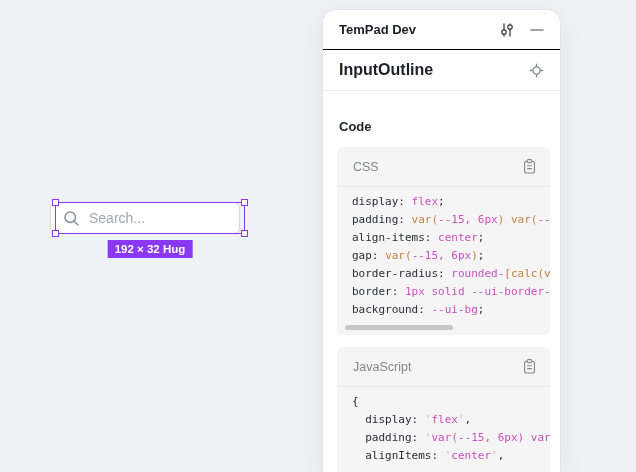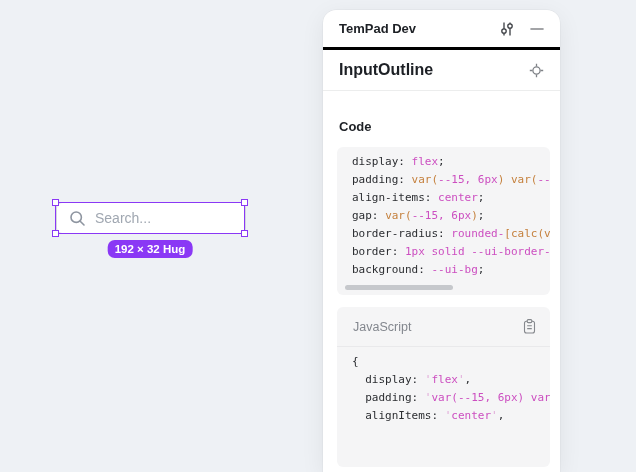--- a/index.html
+++ b/index.html
@@ -16,55 +16,55 @@
   body{
     background:var(--canvas-bg);
     font-family:"Liberation Sans",sans-serif;
     position:relative;
     color:#202327;
   }
 
   
   .stage{position:absolute;inset:0;}
   .search-input{
-    position:absolute;left:56px;top:202px;width:190px;height:32px;
+    position:absolute;left:50px;top:202px;width:190px;height:32px;
     background:#fff;border:1px solid #d4d7dc;border-radius:6px;
     display:flex;align-items:center;padding-left:12px;gap:9px;
   }
   .search-placeholder{font-size:14px;color:#a0a7b1;}
   .selection-overlay{
     position:absolute;left:55px;top:202px;width:190px;height:32px;
     border:1px solid var(--accent-purple);pointer-events:none;
   }
   .handle{
     position:absolute;width:7px;height:7px;background:#fff;
     border:1px solid var(--accent-purple);pointer-events:auto;
   }
   .handle.tl{left:-4px;top:-4px;}
   .handle.tr{right:-4px;top:-4px;}
   .handle.bl{left:-4px;bottom:-4px;}
   .handle.br{right:-4px;bottom:-4px;}
   .dim-badge{
     position:absolute;left:150px;top:240px;transform:translateX(-50%);
     background:var(--accent-purple);color:#fff;
     font-size:11.5px;font-weight:bold;height:18px;line-height:18px;
-    padding:0 7px;border-radius:7px;white-space:nowrap;
+    padding:0 7px;border-radius:0;white-space:nowrap;
   }
 
   
   .panel{
     position:absolute;left:323px;top:10px;width:237px;height:462px;
     background:var(--panel-bg);
     border-radius:13px 13px 0 0;
     box-shadow:0 0 0 0.5px rgba(0,0,0,.05),0 6px 24px rgba(0,0,0,.07);
     overflow:hidden;display:flex;flex-direction:column;
   }
   .panel-header{
     height:40px;flex:0 0 40px;display:flex;align-items:center;
-    padding:12px 16px;border-bottom:3px solid #000000;
+    padding:12px 16px;border-bottom:1px solid #000000;
   }
   .panel-title{flex:1;font-size:13px;font-weight:bold;color:#1d2025;}
   .icon-btn{background:none;border:none;display:flex;align-items:center;justify-content:center;cursor:pointer;padding:0;}
   .panel-header .icon-btn + .icon-btn{margin-left:15px;}
   .component-row{
     height:41px;flex:0 0 41px;display:flex;align-items:center;
     padding:0 16px;border-bottom:1px solid #eceded;
   }
   .component-name{flex:1;font-size:16px;font-weight:bold;color:#1d2025;}
 
@@ -152,20 +152,33 @@
           <line x1="11.6" y1="7.5" x2="14.2" y2="7.5"></line>
         </svg>
       </span>
     </button>
   </div>
 
   <div class="code-section">
     <div class="section-title">Code</div>
 
     <div class="code-card">
+      <div class="card-header">
+        <div class="card-lang">CSS</div>
+        <button class="icon-btn">
+          <span>
+            <svg width="13" height="15" viewBox="0 0 13 15" fill="none" stroke="#85888d" stroke-width="1.1">
+              <rect x="1.5" y="2.2" width="10" height="11.8" rx="2"></rect>
+              <rect x="4.2" y="0.6" width="4.6" height="3" rx="1" fill="#f5f5f6"></rect>
+              <line x1="4.2" y1="6.8" x2="8.8" y2="6.8"></line>
+              <line x1="4.2" y1="9.6" x2="8.8" y2="9.6"></line>
+            </svg>
+          </span>
+        </button>
+      </div>
       <div class="card-body">
           <div class="code-line"><span class="tk-p">display: </span><span class="tk-v">flex</span><span class="tk-p">;</span></div>
           <div class="code-line"><span class="tk-p">padding: </span><span class="tk-f">var(</span><span class="tk-v">--15, 6px</span><span class="tk-f">)</span><span class="tk-p"> </span><span class="tk-f">var(</span><span class="tk-v">--15, 6px</span></div>
           <div class="code-line"><span class="tk-p">align-items: </span><span class="tk-v">center</span><span class="tk-p">;</span></div>
           <div class="code-line"><span class="tk-p">gap: </span><span class="tk-f">var(</span><span class="tk-v">--15, 6px</span><span class="tk-f">)</span><span class="tk-p">;</span></div>
           <div class="code-line"><span class="tk-p">border-radius: </span><span class="tk-v">rounded-</span><span class="tk-f">[calc(</span><span class="tk-f">var(</span></div>
           <div class="code-line"><span class="tk-p">border: </span><span class="tk-v">1px solid --ui-border-input</span></div>
           <div class="code-line"><span class="tk-p">background: </span><span class="tk-v">--ui-bg</span><span class="tk-p">;</span></div>
         </div>
       <div class="hscroll">

